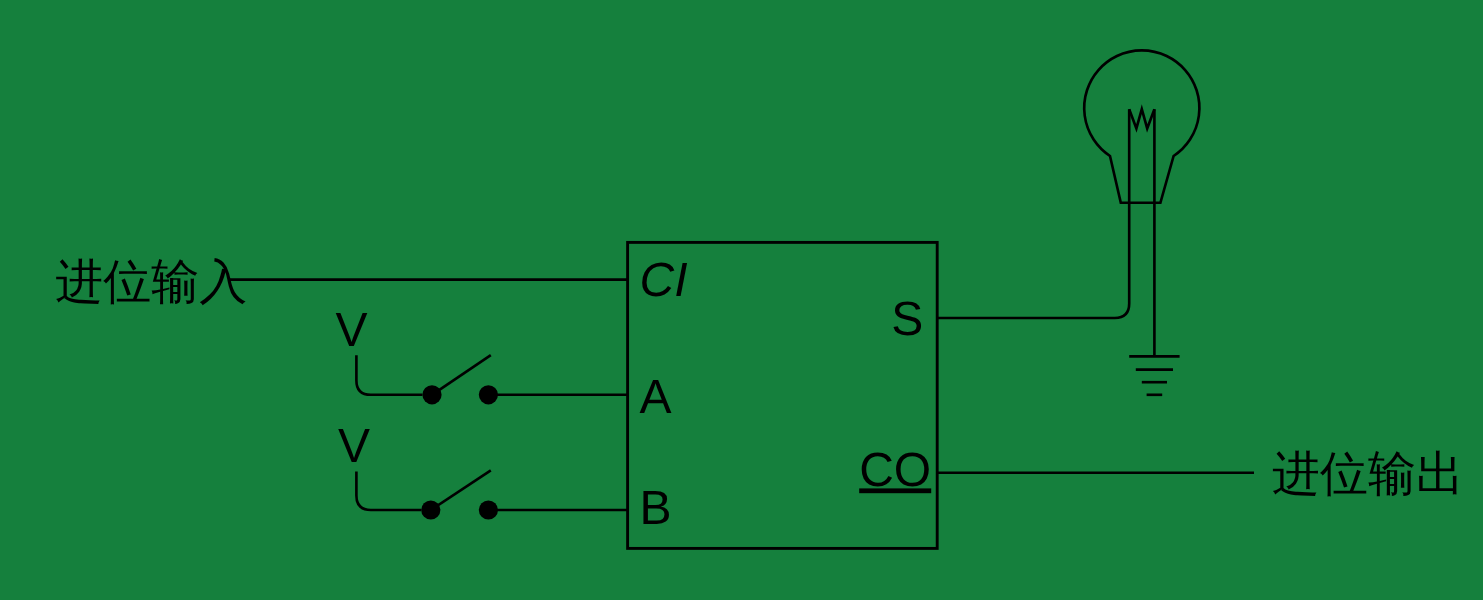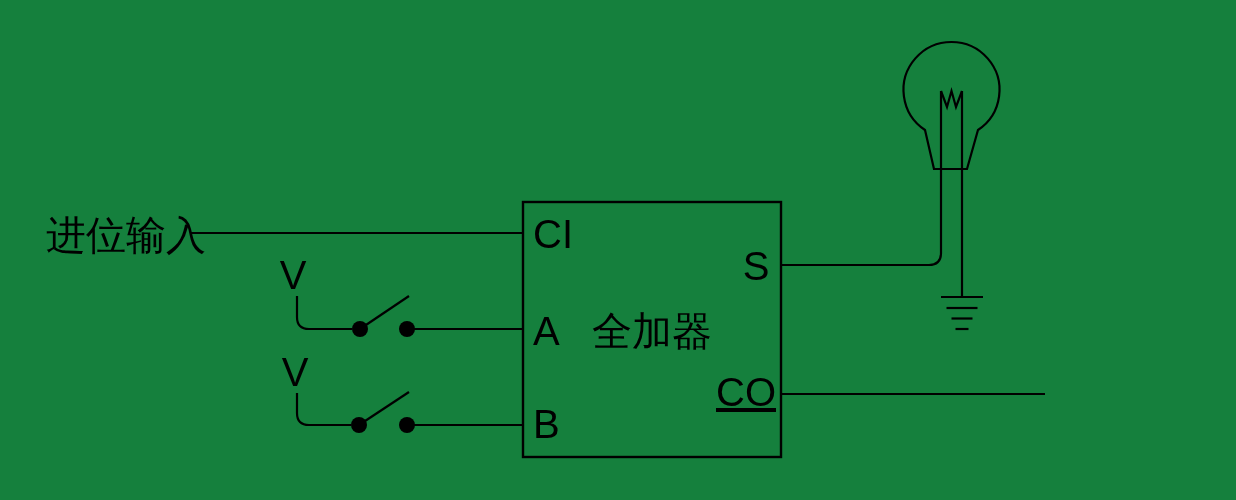--- a/index.html
+++ b/index.html
@@ -82,26 +82,26 @@
 
     <line x1="781" y1="394" x2="1045" y2="394"></line>
   </svg>
 
   <span class="label" style="left:46px; top:235px;">进位输入</span>
 
   <span class="label centered" style="left:293px; top:275px;">V</span>
 
   <span class="label centered" style="left:295px; top:372px;">V</span>
 
-  <span class="label port-label" style="left:533px; top:234px;">CI</span>
+  <span class="label port-label" style="left:533px; top:234px;font-style:italic;">CI</span>
 
   <span class="label port-label" style="left:533px; top:331px;">A</span>
 
   <span class="label port-label" style="left:533px; top:424px;">B</span>
 
   <span class="label port-label centered" style="left:756px; top:266px;">S</span>
 
   <span class="label port-label centered" style="left:746px; top:392px;text-decoration:underline;">CO</span>
 
-  <span class="label centered" style="left:652px; top:331px;">全加器</span>
 
+  <span class="label" style="left:1060px; top:395px;">进位输出</span>
 
 </div>
 
 </body></html>

